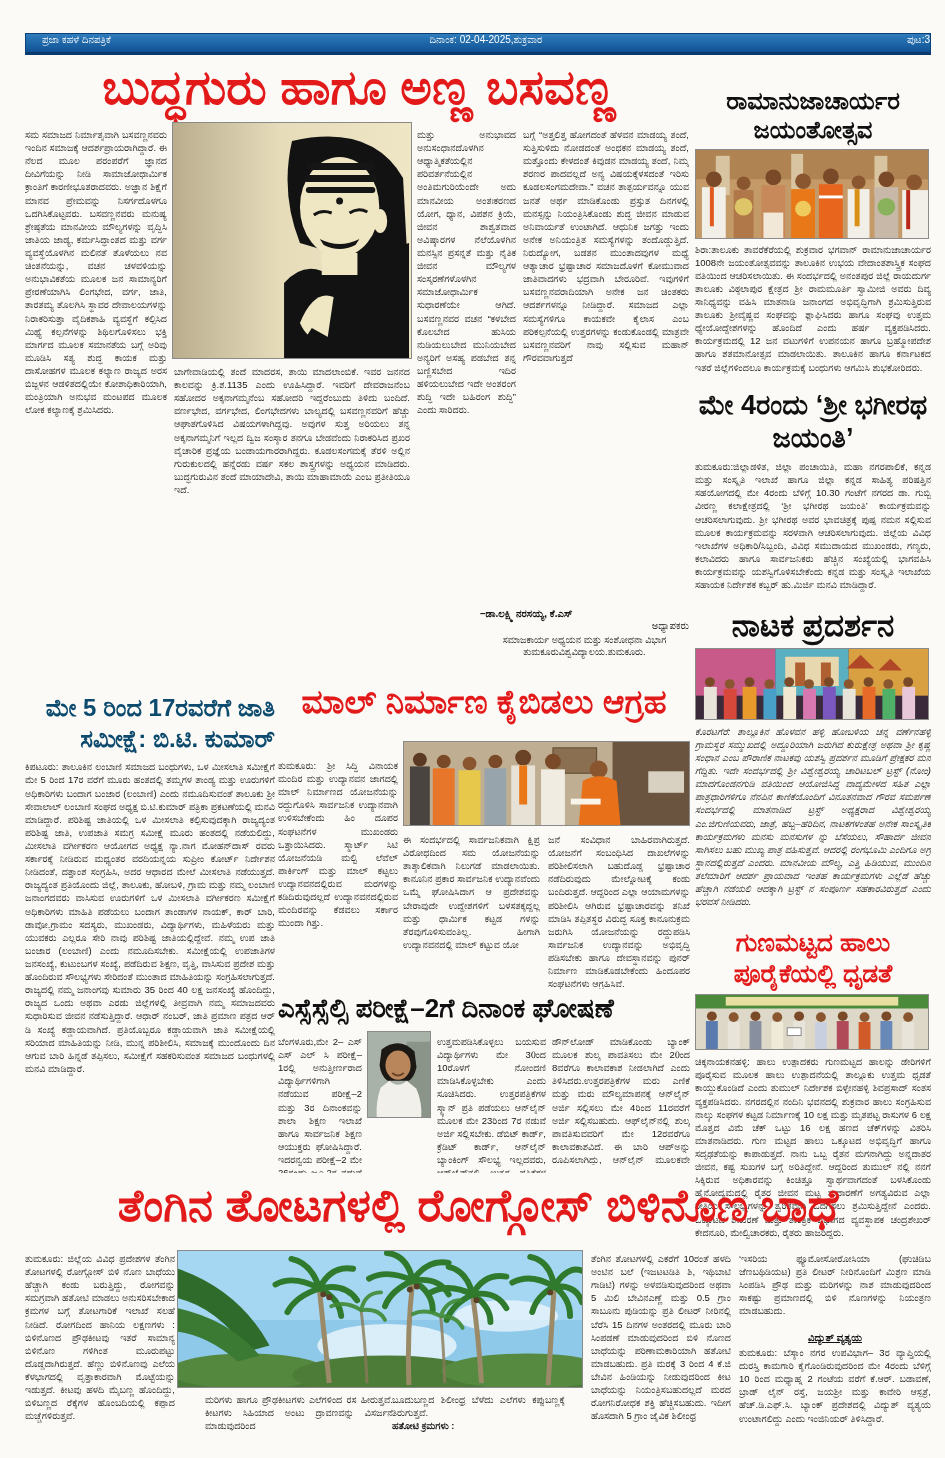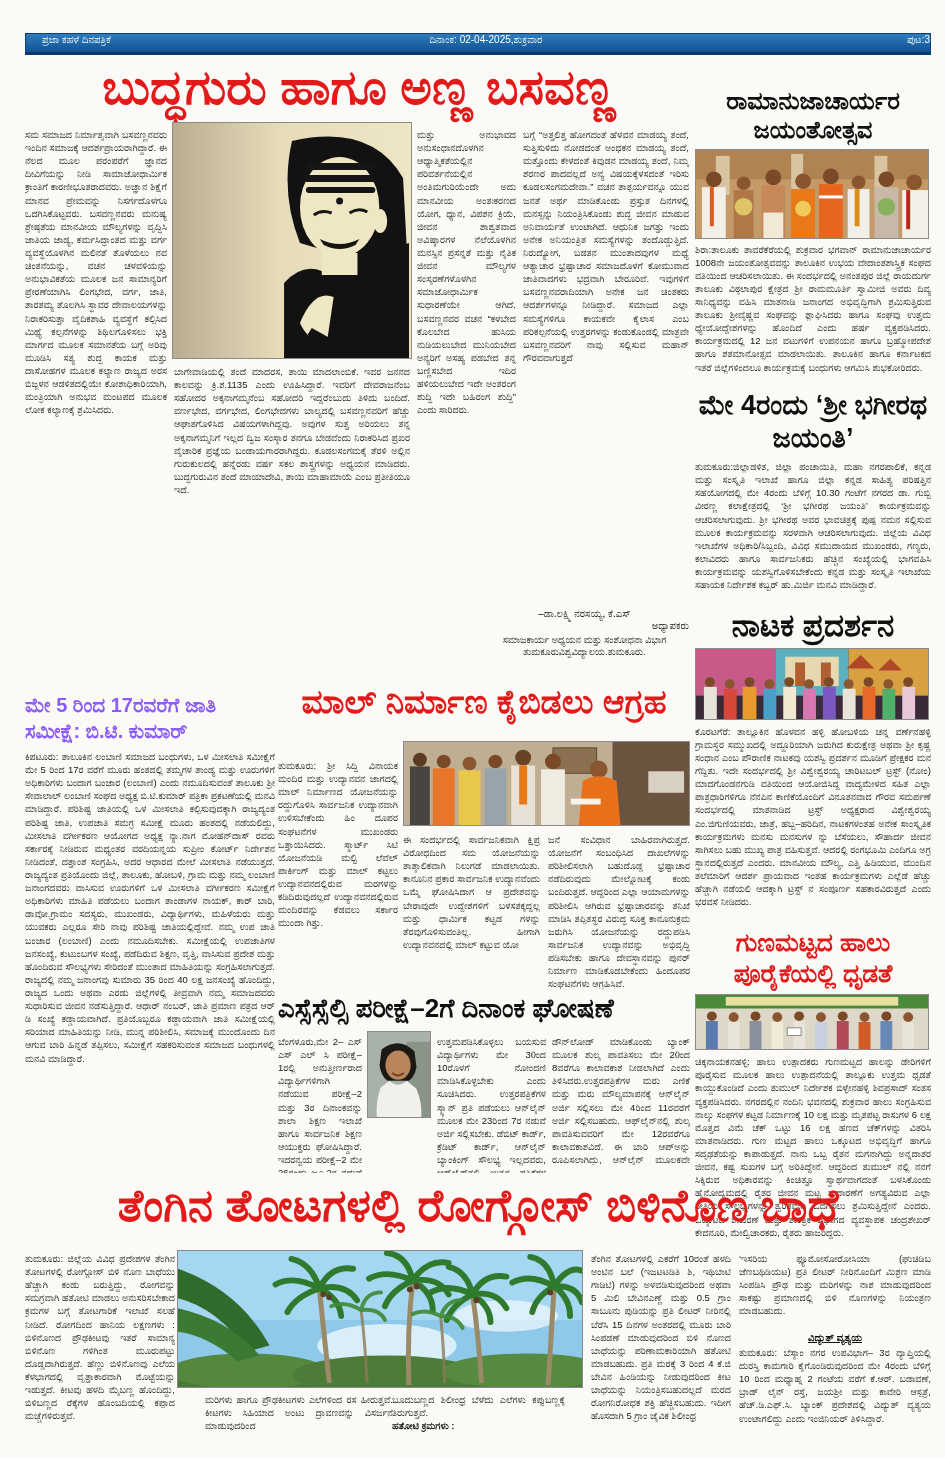--- a/index.html
+++ b/index.html
@@ -21,39 +21,39 @@
   .photo { display:block; border:1px solid #8a8a8a; background:#ccc; }
 
   
   .main-art { position:absolute; left:25px; top:128px; width:664px; height:562px; }
   .ma-col1 { position:absolute; left:0; top:0; width:142px; height:560px; }
   .ma-photo { position:absolute; left:147px; top:-6px; width:240px; height:237px; }
   .ma-under { position:absolute; left:149px; top:237px; width:236px; height:323px; }
   .ma-col3 { position:absolute; left:392px; top:0; width:99px; height:560px; }
   .ma-col4 { position:absolute; left:498px; top:0; width:166px; height:478px; }
   .ma-byline { position:absolute; left:455px; top:480px; width:209px; font-size:10px; color:#111; }
-  .ma-byline .b1 { font-weight:normal; text-align:center; }
+  .ma-byline .b1 { font-weight:bold; text-align:left; }
   .ma-byline .b2 { text-align:right; }
   .ma-byline .b3 { text-align:center; margin-top:2px; font-size:9.5px; }
 
   
   .rail { position:absolute; left:695px; top:55px; width:236px;margin-top:32px; }
   .rr-h { font-weight:bold; color:#101010; text-align:center; }
   .rr-h1 { font-size:24px; line-height:1.2; }
   .rr-h2 { font-size:27px; line-height:1.25; margin-top:10px; }
   .rr-h3 { font-size:31px; line-height:1.15; margin-top:10px; }
   .rr-h4 { font-size:25px; line-height:1.25; margin-top:10px; color:#e31a1a; }
   .rr-b1 { height:136px; margin-top:4px; }
   .rr-b2 { height:138px; margin-top:4px; }
-  .rr-b3 { height:192px; margin-top:5px; }
+  .rr-b3 { height:192px; margin-top:5px;font-style:italic; }
   .rr-b4 { height:190px; margin-top:5px; }
 
   
   .caste { position:absolute; left:25px; top:692px; width:250px; }
-  .caste-h { font-size:20px; font-weight:bold; text-align:left; line-height:1.3; color:#8b5cf6; }
+  .caste-h { font-size:24px; font-weight:bold; text-align:right; line-height:1.3; color:#0c4a6e; }
   .caste-b { height:398px; margin-top:6px; }
 
   
   .mall { position:absolute; left:278px; top:683px; width:412px; height:308px; }
   .mall-h { position:absolute; left:0; top:0; width:412px; font-size:33px; font-weight:bold; color:#e31a1a; text-align:center; white-space:nowrap; }
   .mall-left { position:absolute; left:0; top:76px; width:120px; height:228px; }
   .mall-photo { position:absolute; left:125px; top:58px; width:287px; height:85px; }
   .mall-ca { position:absolute; left:125px; top:150px; width:137px; height:156px; }
   .mall-cb { position:absolute; left:270px; top:150px; width:142px; height:156px; }
 

